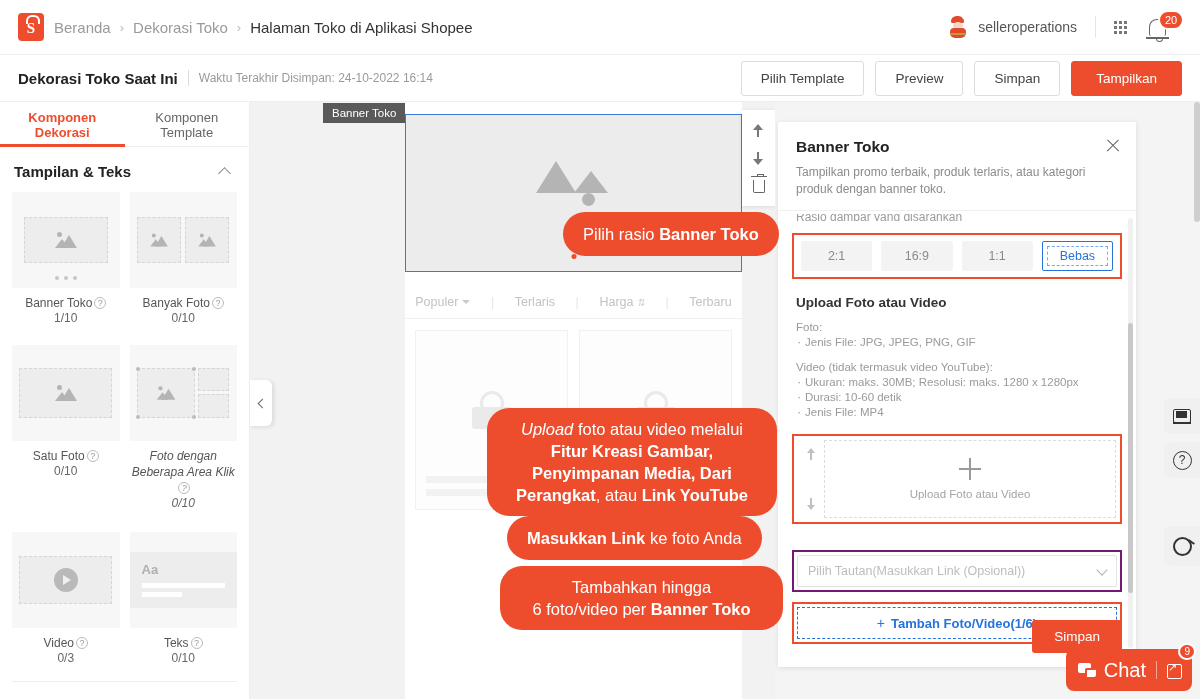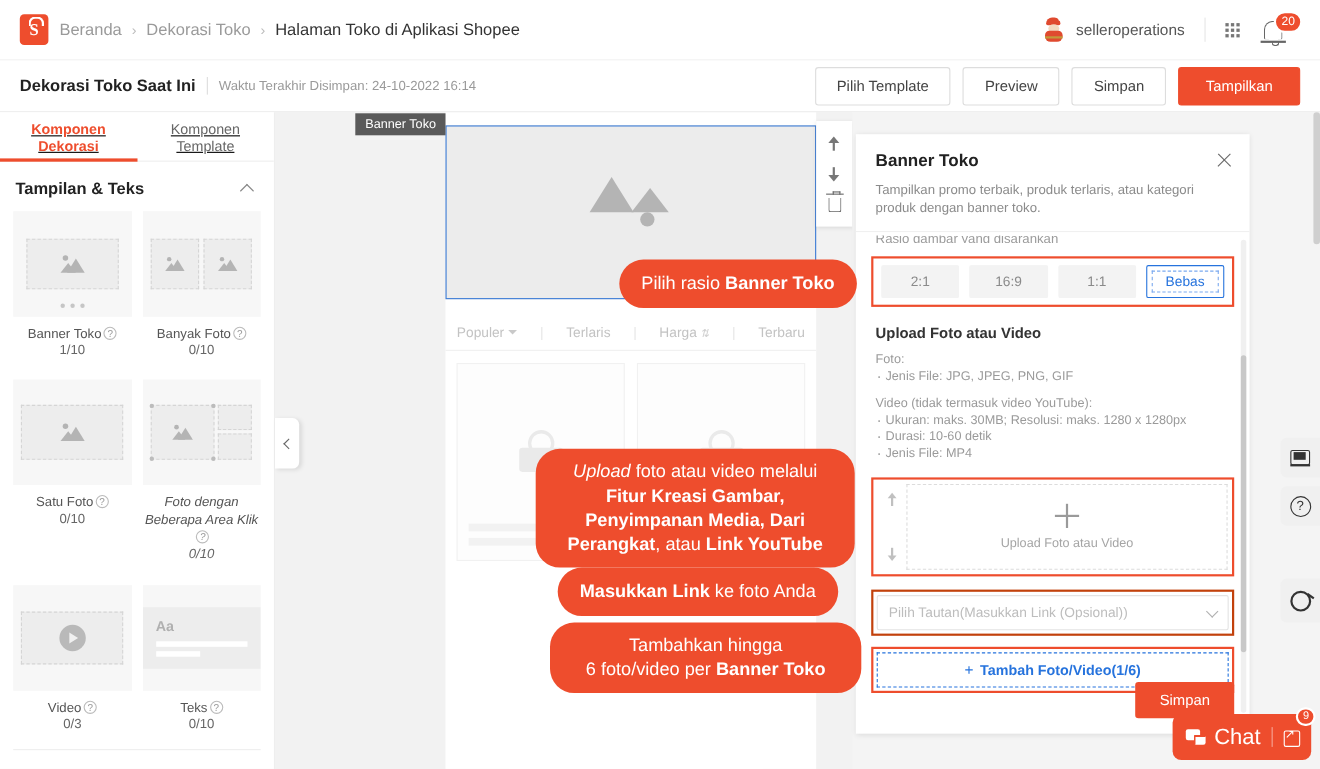--- a/index.html
+++ b/index.html
@@ -83,21 +83,21 @@
     padding: 9px 19px; border-radius: 3px; cursor: pointer; white-space: nowrap;
     font-family: "Liberation Sans", sans-serif;
   }
   .btn.primary { background: #ee4d2d; border-color: #ee4d2d; color: #fff; padding: 9px 24px; }
 
   
   .sidebar {
     position: absolute; top: 102px; left: 0; width: 250px; height: 597px;
     background: #fff; border-right: 1px solid #eee; overflow: hidden;
   }
-  .side-tabs { display: flex; height: 45px; border-bottom: 1px solid #eee; text-decoration: underline; }
+  .side-tabs { display: flex; height: 45px; border-bottom: 1px solid #eee; }
   .side-tab {
     flex: 1; display: flex; align-items: center; justify-content: center;
     text-align: center; font-size: 13px; color: #666; line-height: 15px;
     cursor: pointer; position: relative; padding-top: 2px;
   }
   .side-tab.active { color: #ee4d2d; font-weight: bold; }
   .side-tab.active::after {
     content: ""; position: absolute; bottom: -1px; left: 0; right: 0; height: 3px; background: #ee4d2d;
   }
   .group-head {
@@ -272,21 +272,21 @@
     border-left:4.5px solid transparent;border-right:4.5px solid transparent;border-top:5px solid #8d8d8d;}
   .dropzone {
     flex: 1; height: 78px; border: 1px dashed #dcdcdc; background: #fff;
     display: flex; flex-direction: column; align-items: center; justify-content: center; cursor: pointer;
   }
   .plus-big { position: relative; width: 22px; height: 22px; }
   .plus-big::before { content:""; position:absolute; left:10px; top:0; width:2px; height:22px; background:#9a9a9a;}
   .plus-big::after { content:""; position:absolute; left:0; top:10px; width:22px; height:2px; background:#9a9a9a;}
   .dz-text { font-size: 11.5px; color: #a5a5a5; margin-top: 8px; }
 
-  .link-wrap { margin: 12px 14px 0 14px; border: 2px solid #c2410c; padding: 3px; text-align: right; }
+  .link-wrap { margin: 26px 14px 0 14px; border: 2px solid #701a75; padding: 3px; text-align: right; }
   .link-select {
     height: 32px; border: 1px solid #e3e3e3; border-radius: 2px; background: #fff;
     display: flex; align-items: center; padding: 0 10px; font-size: 12.5px; color: #bdbdbd; cursor: pointer;
   }
   .sel-chev { margin-left: auto; width: 8px; height: 8px; border-left: 1.4px solid #b0b0b0; border-bottom: 1.4px solid #b0b0b0; transform: rotate(-45deg); margin-bottom: 3px; }
 
   .addmore-wrap { margin: 10px 14px 0 14px; border: 2px solid #ee4d2d; padding: 3px; }
   .addmore {
     height: 32px; border: 1px dashed #2673dd; display: flex; align-items: center; justify-content: center;
     font-size: 13px; color: #2673dd; font-weight: bold; cursor: pointer; background: #fff;
@@ -304,21 +304,21 @@
   .panel-scroll i { display: block; width: 5px; height: 270px; background: #c8c8c8; border-radius: 3px; margin-top: 105px; }
 
   
   .callout {
     position: absolute; background: #ee4d2d; color: #fff; border-radius: 22px;
     padding: 11px 20px; font-size: 16.5px; line-height: 22px; z-index: 20;
     font-family: "Liberation Sans", sans-serif; white-space: nowrap;
   }
   .callout b { font-weight: bold; }
   .callout i { font-style: italic; }
-  .c1 { left: 563px; top: 236px; }
+  .c1 { left: 563px; top: 212px; }
   .c2 { left: 487px; top: 408px; text-align: center; padding: 10px 22px; white-space: normal; width: 290px; }
   .c3 { left: 507px; top: 516px; }
   .c4 { left: 500px; top: 566px; text-align: center; width: 283px; white-space: normal; padding: 10px 28px;}
 
   
   .float-col { position: absolute; right: 0; top: 398px; width: 36px; z-index: 8; }
   .float-btn {
     width: 36px; height: 36px; background: #f0f0f0; border-radius: 6px 0 0 6px;
     display: flex; align-items: center; justify-content: center; margin-bottom: 8px; cursor: pointer;
   }

